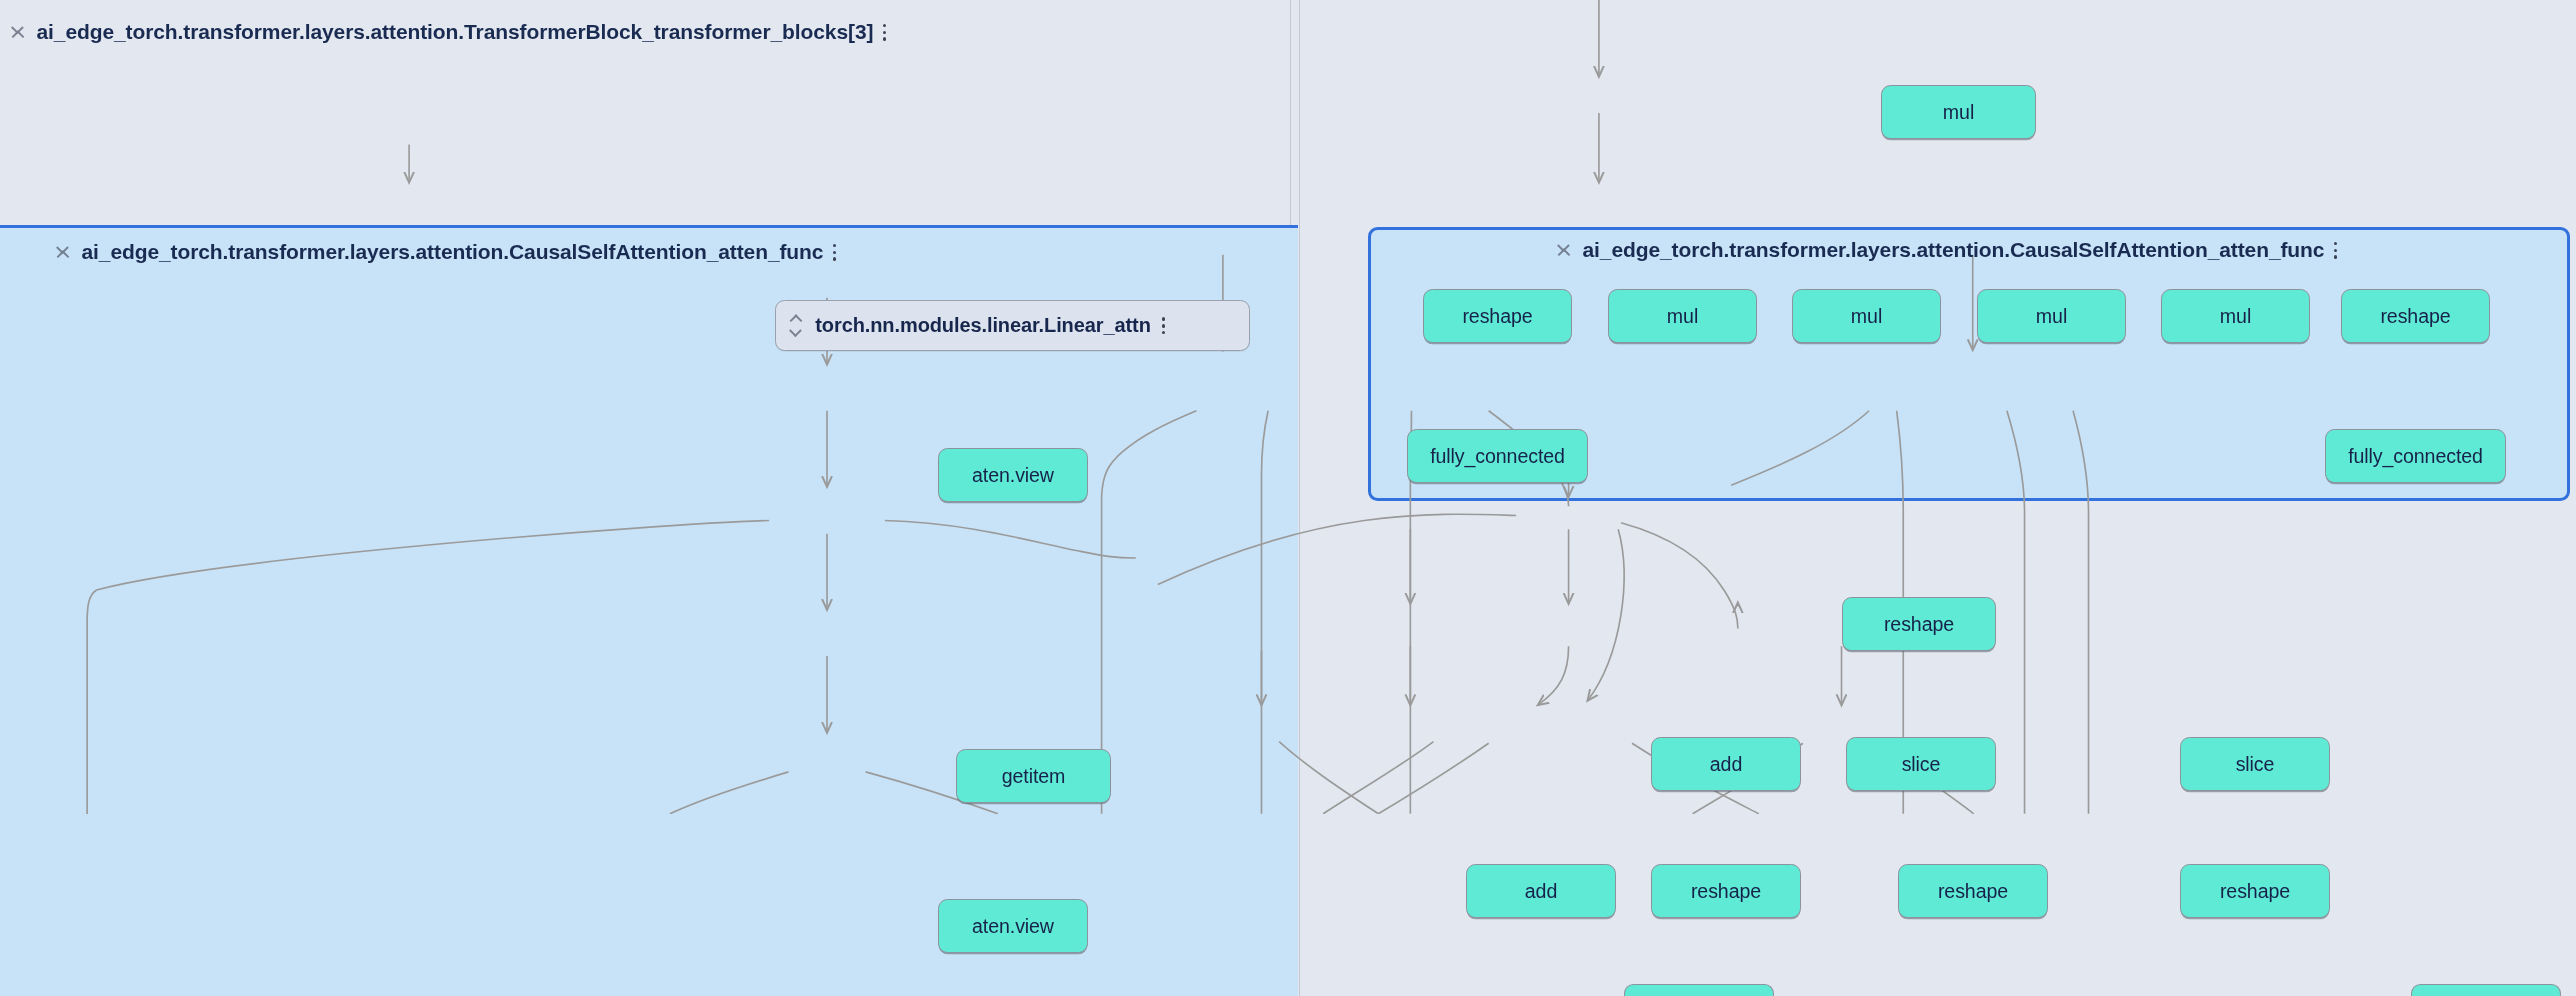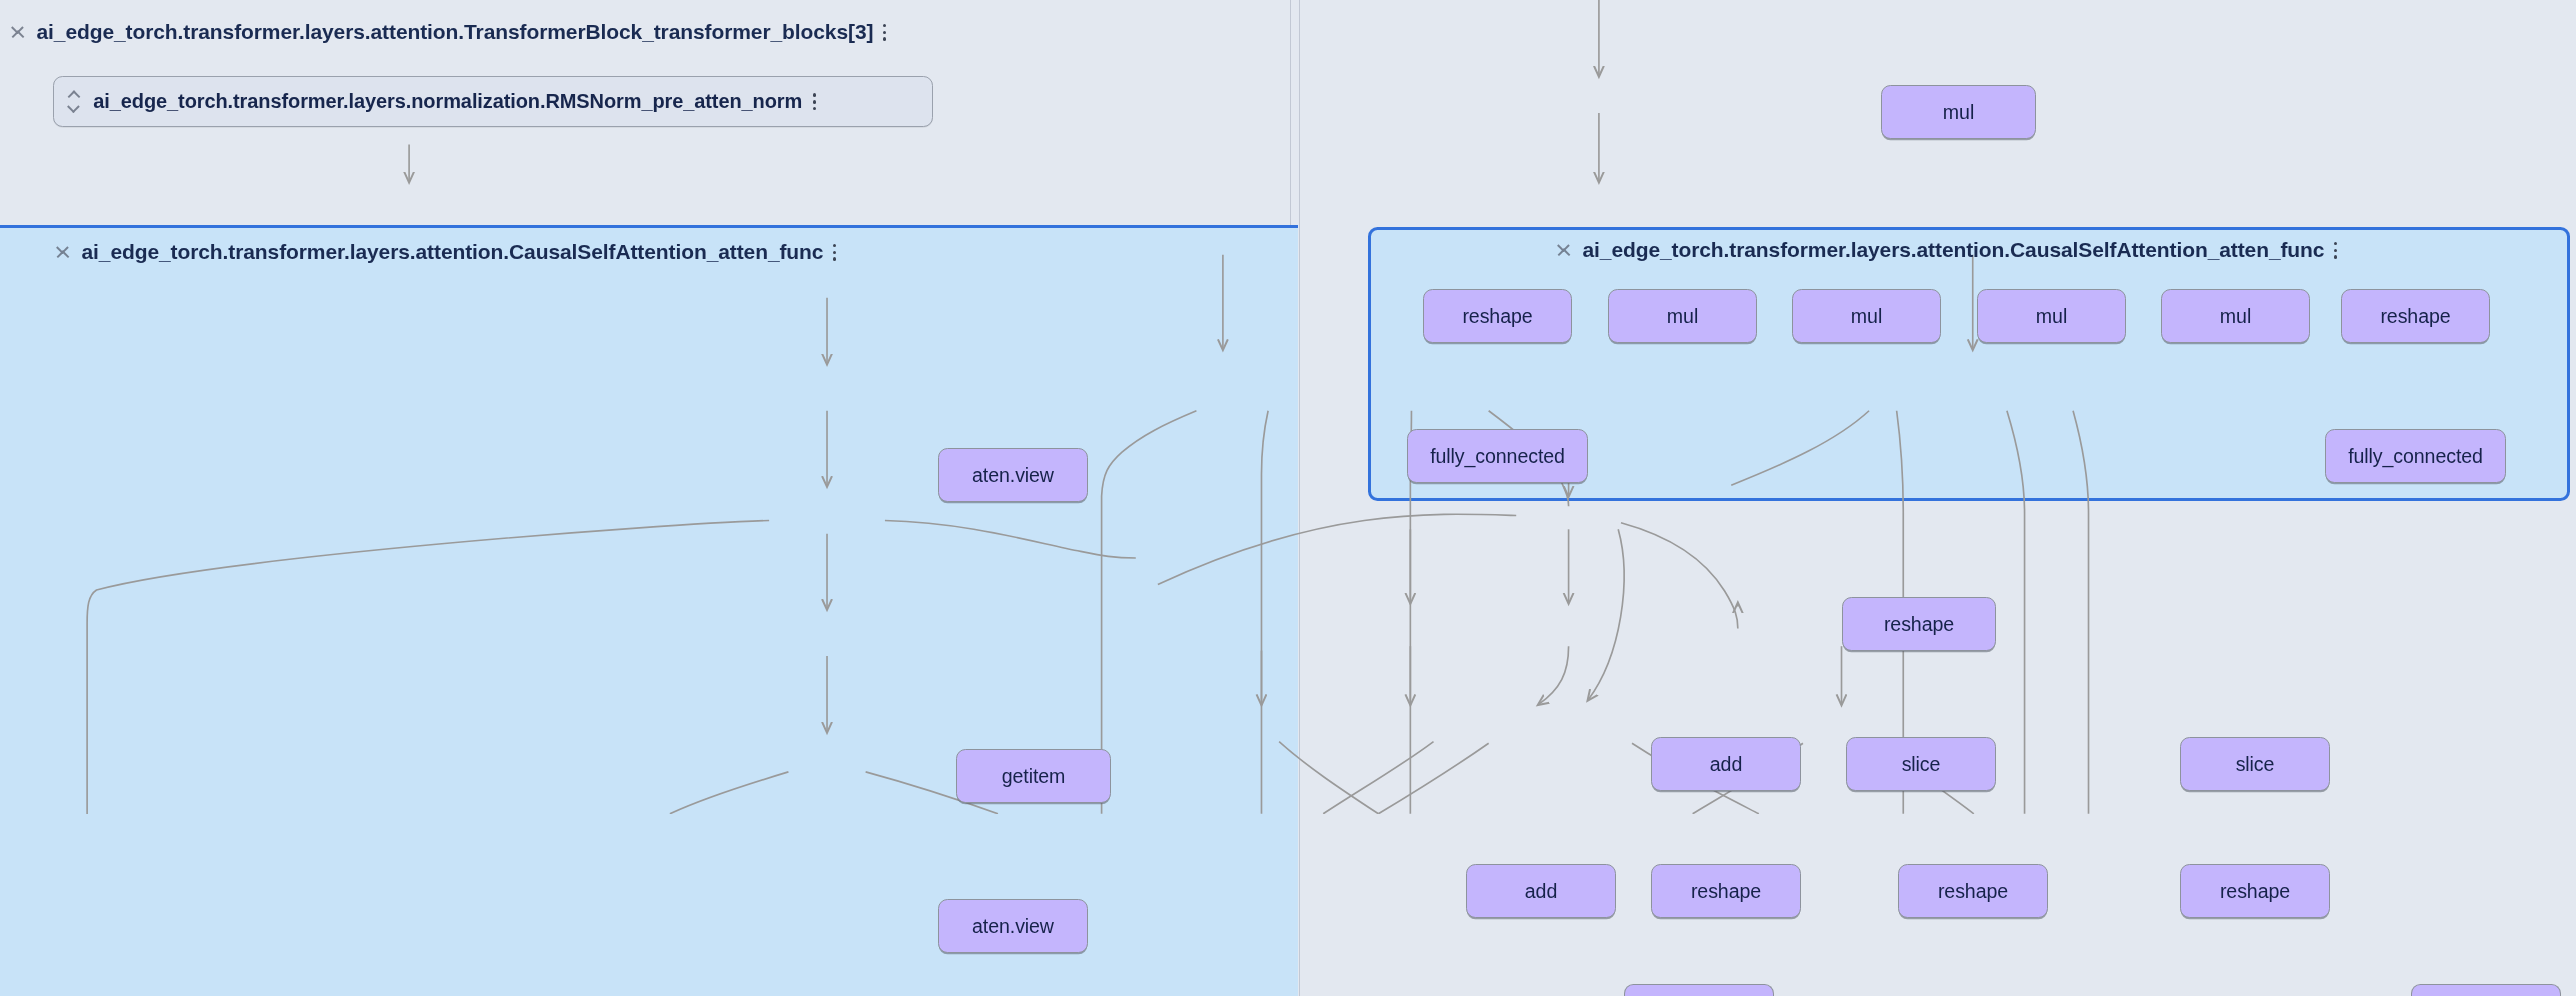--- a/index.html
+++ b/index.html
@@ -92,21 +92,21 @@
     padding:0 13.5px;
     white-space:nowrap;
     color:#17264d;
     font-size:20px;font-weight:700;letter-spacing:-0.1px;
     box-shadow:0 0.7px 0 rgba(0,0,0,.08);
   }
 
   
   .op{
     position:absolute;box-sizing:border-box;
-    background:#c4b5fd;
+    background:#5eead4;
     border:1.4px solid #8d939d;
     border-radius:9.5px;
     display:flex;align-items:center;justify-content:center;
     color:#16224a;
     font-size:19.6px;
     letter-spacing:-0.1px;
     white-space:nowrap;
     box-shadow:0 2px 0 -0.7px rgba(90,96,108,.55);
   }
 
@@ -209,46 +209,46 @@
           <i class="down"></i>
         </span>
       <span class="label">ai_edge_torch.transformer.layers.attention.TransformerBlock_transformer_blocks[3]</span>
       <span class="kebab">
           <span></span>
           <span></span>
           <span></span>
         </span>
     </div>
 
-    <div class="pill" style="left:53px;top:76px;width:880px;height:51px;">
-      <span class="ec-icon">
-          <i class="up"></i>
-          <i class="down"></i>
-        </span>
-      <span>ai_edge_torch.transformer.layers.normalization.RMSNorm_pre_atten_norm</span>
-      <span class="kebab">
-          <span></span>
-          <span></span>
-          <span></span>
-        </span>
-    </div>
 
     <div class="group-header" style="left:57px;top:240px;">
       <span class="ec-icon collapse">
           <i class="up"></i>
           <i class="down"></i>
         </span>
       <span class="label">ai_edge_torch.transformer.layers.attention.CausalSelfAttention_atten_func</span>
       <span class="kebab">
           <span></span>
           <span></span>
           <span></span>
         </span>
     </div>
 
+    <div class="pill" style="left:775px;top:300px;width:475px;height:51px;">
+      <span class="ec-icon">
+          <i class="up"></i>
+          <i class="down"></i>
+        </span>
+      <span>torch.nn.modules.linear.Linear_attn</span>
+      <span class="kebab">
+          <span></span>
+          <span></span>
+          <span></span>
+        </span>
+    </div>
 
     <div class="group-header" style="left:1558px;top:238px;">
       <span class="ec-icon collapse">
           <i class="up"></i>
           <i class="down"></i>
         </span>
       <span class="label">ai_edge_torch.transformer.layers.attention.CausalSelfAttention_atten_func</span>
       <span class="kebab">
           <span></span>
           <span></span>

